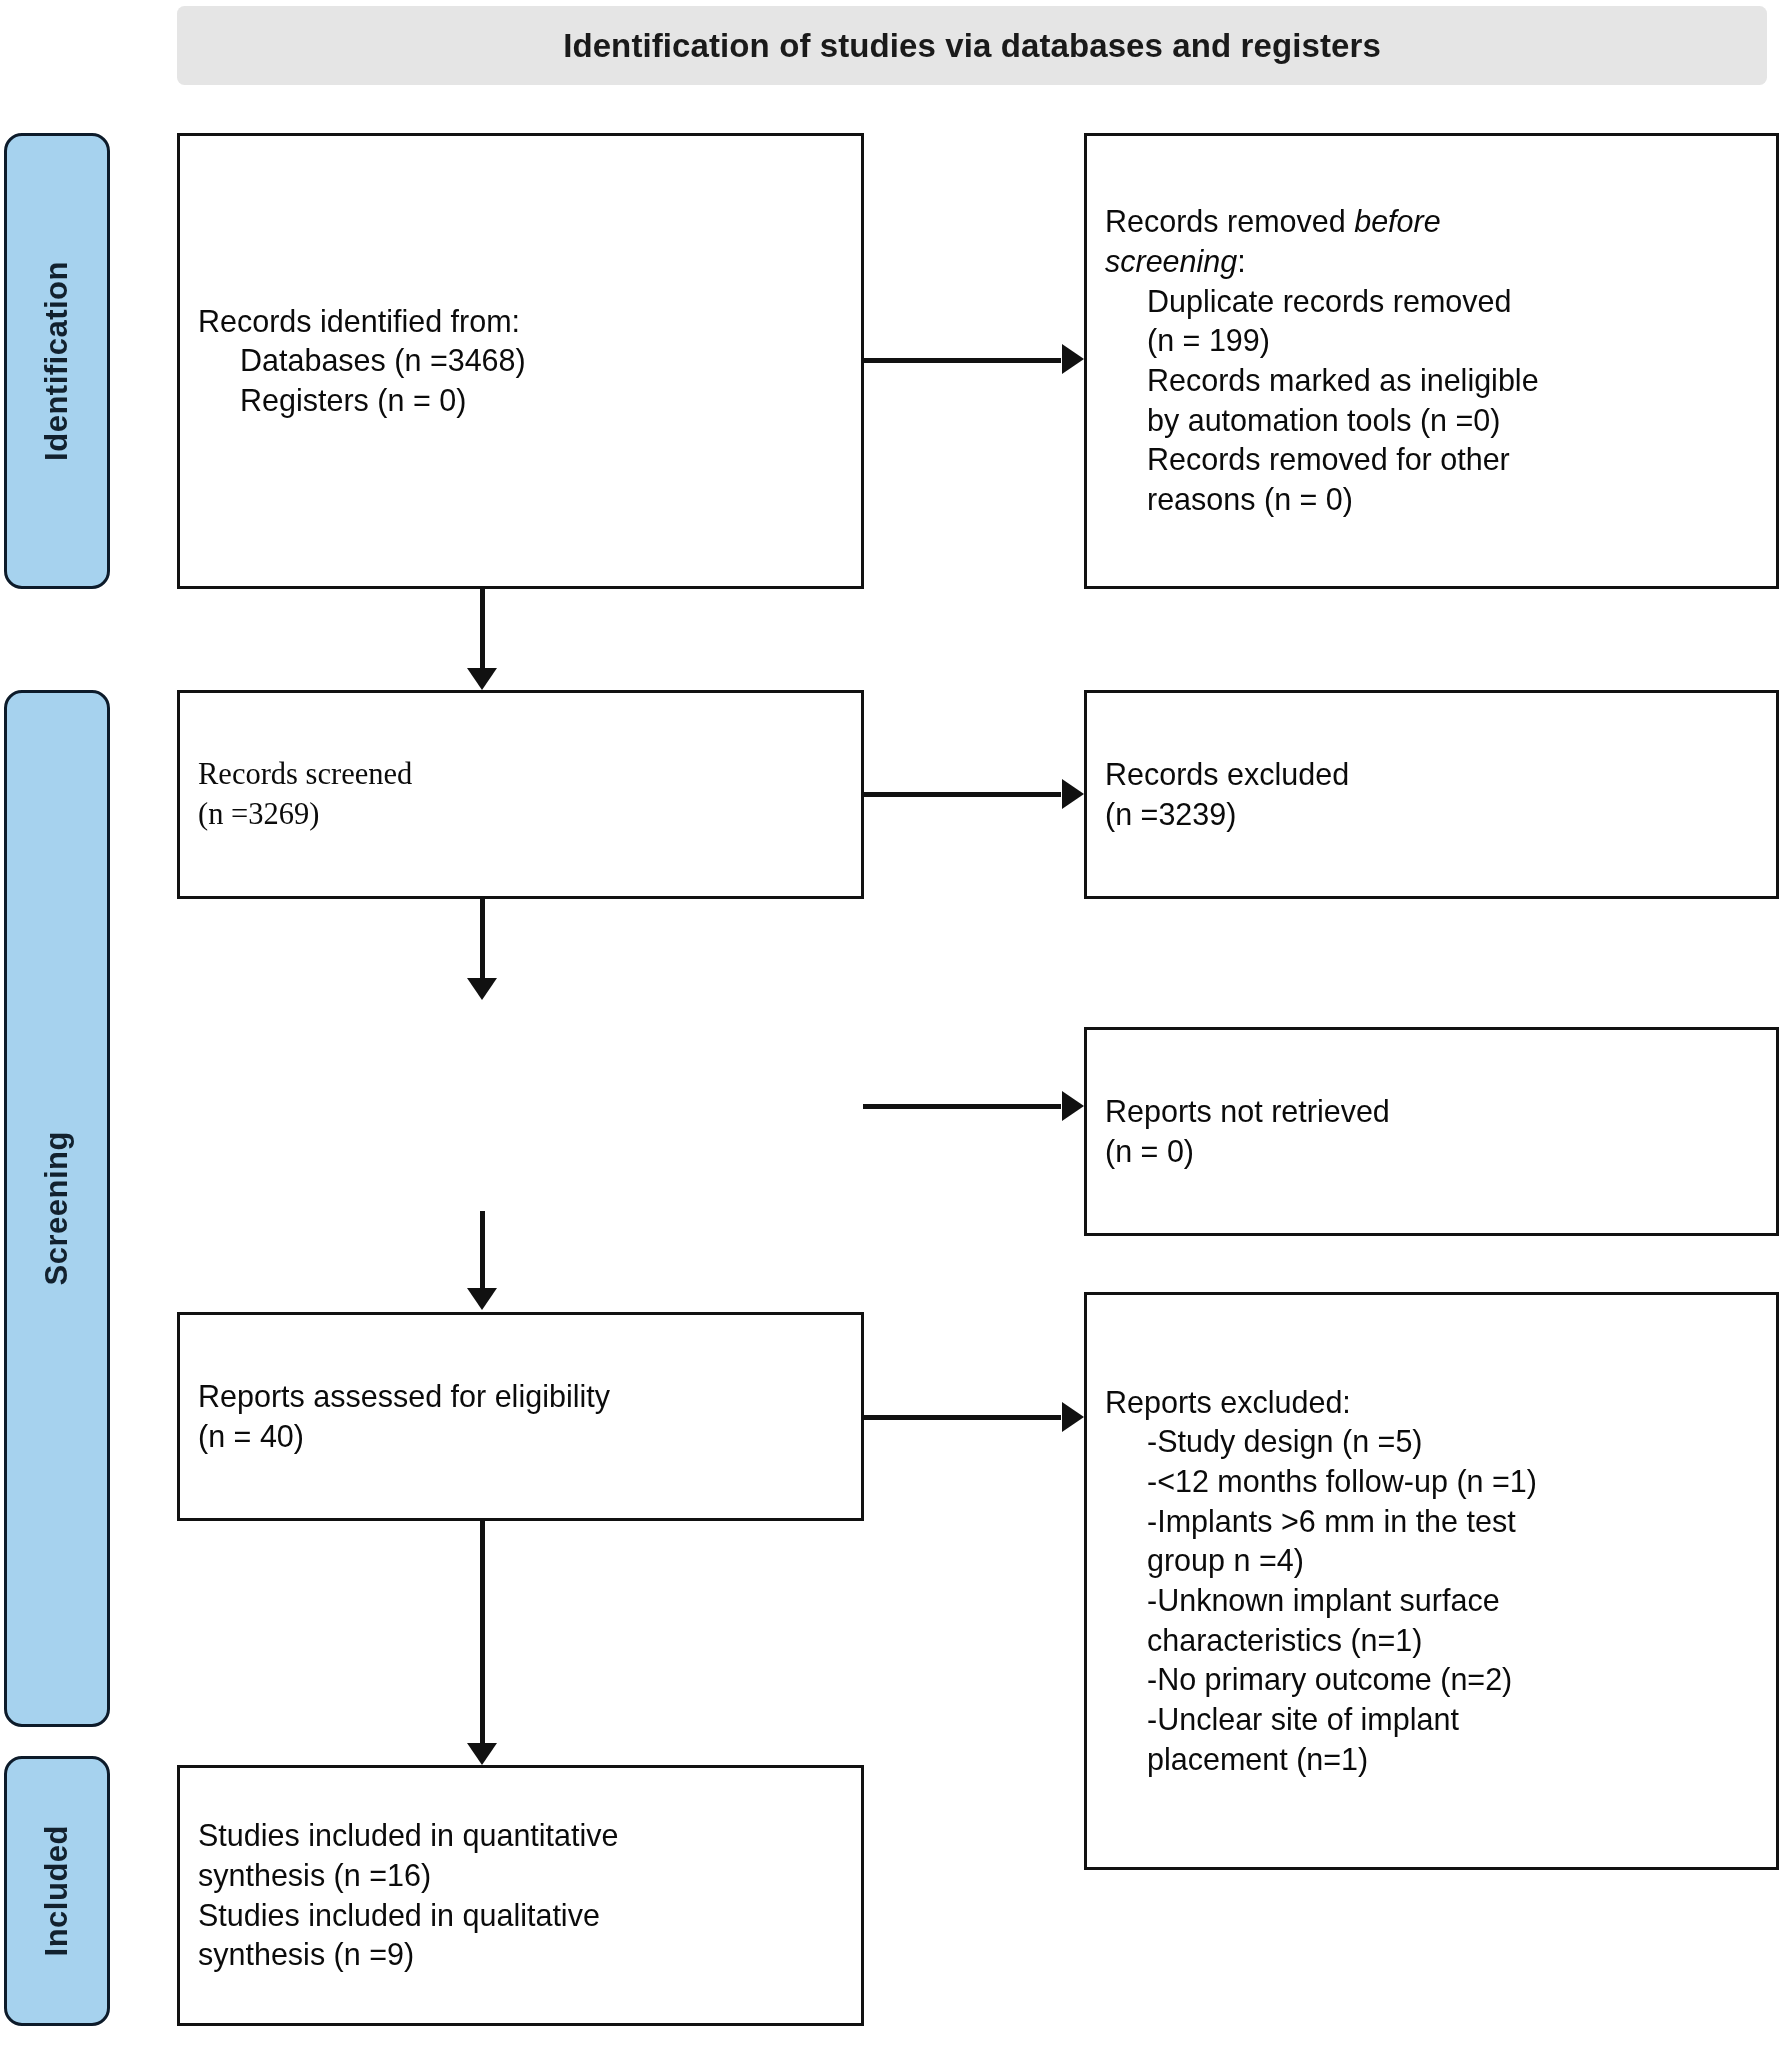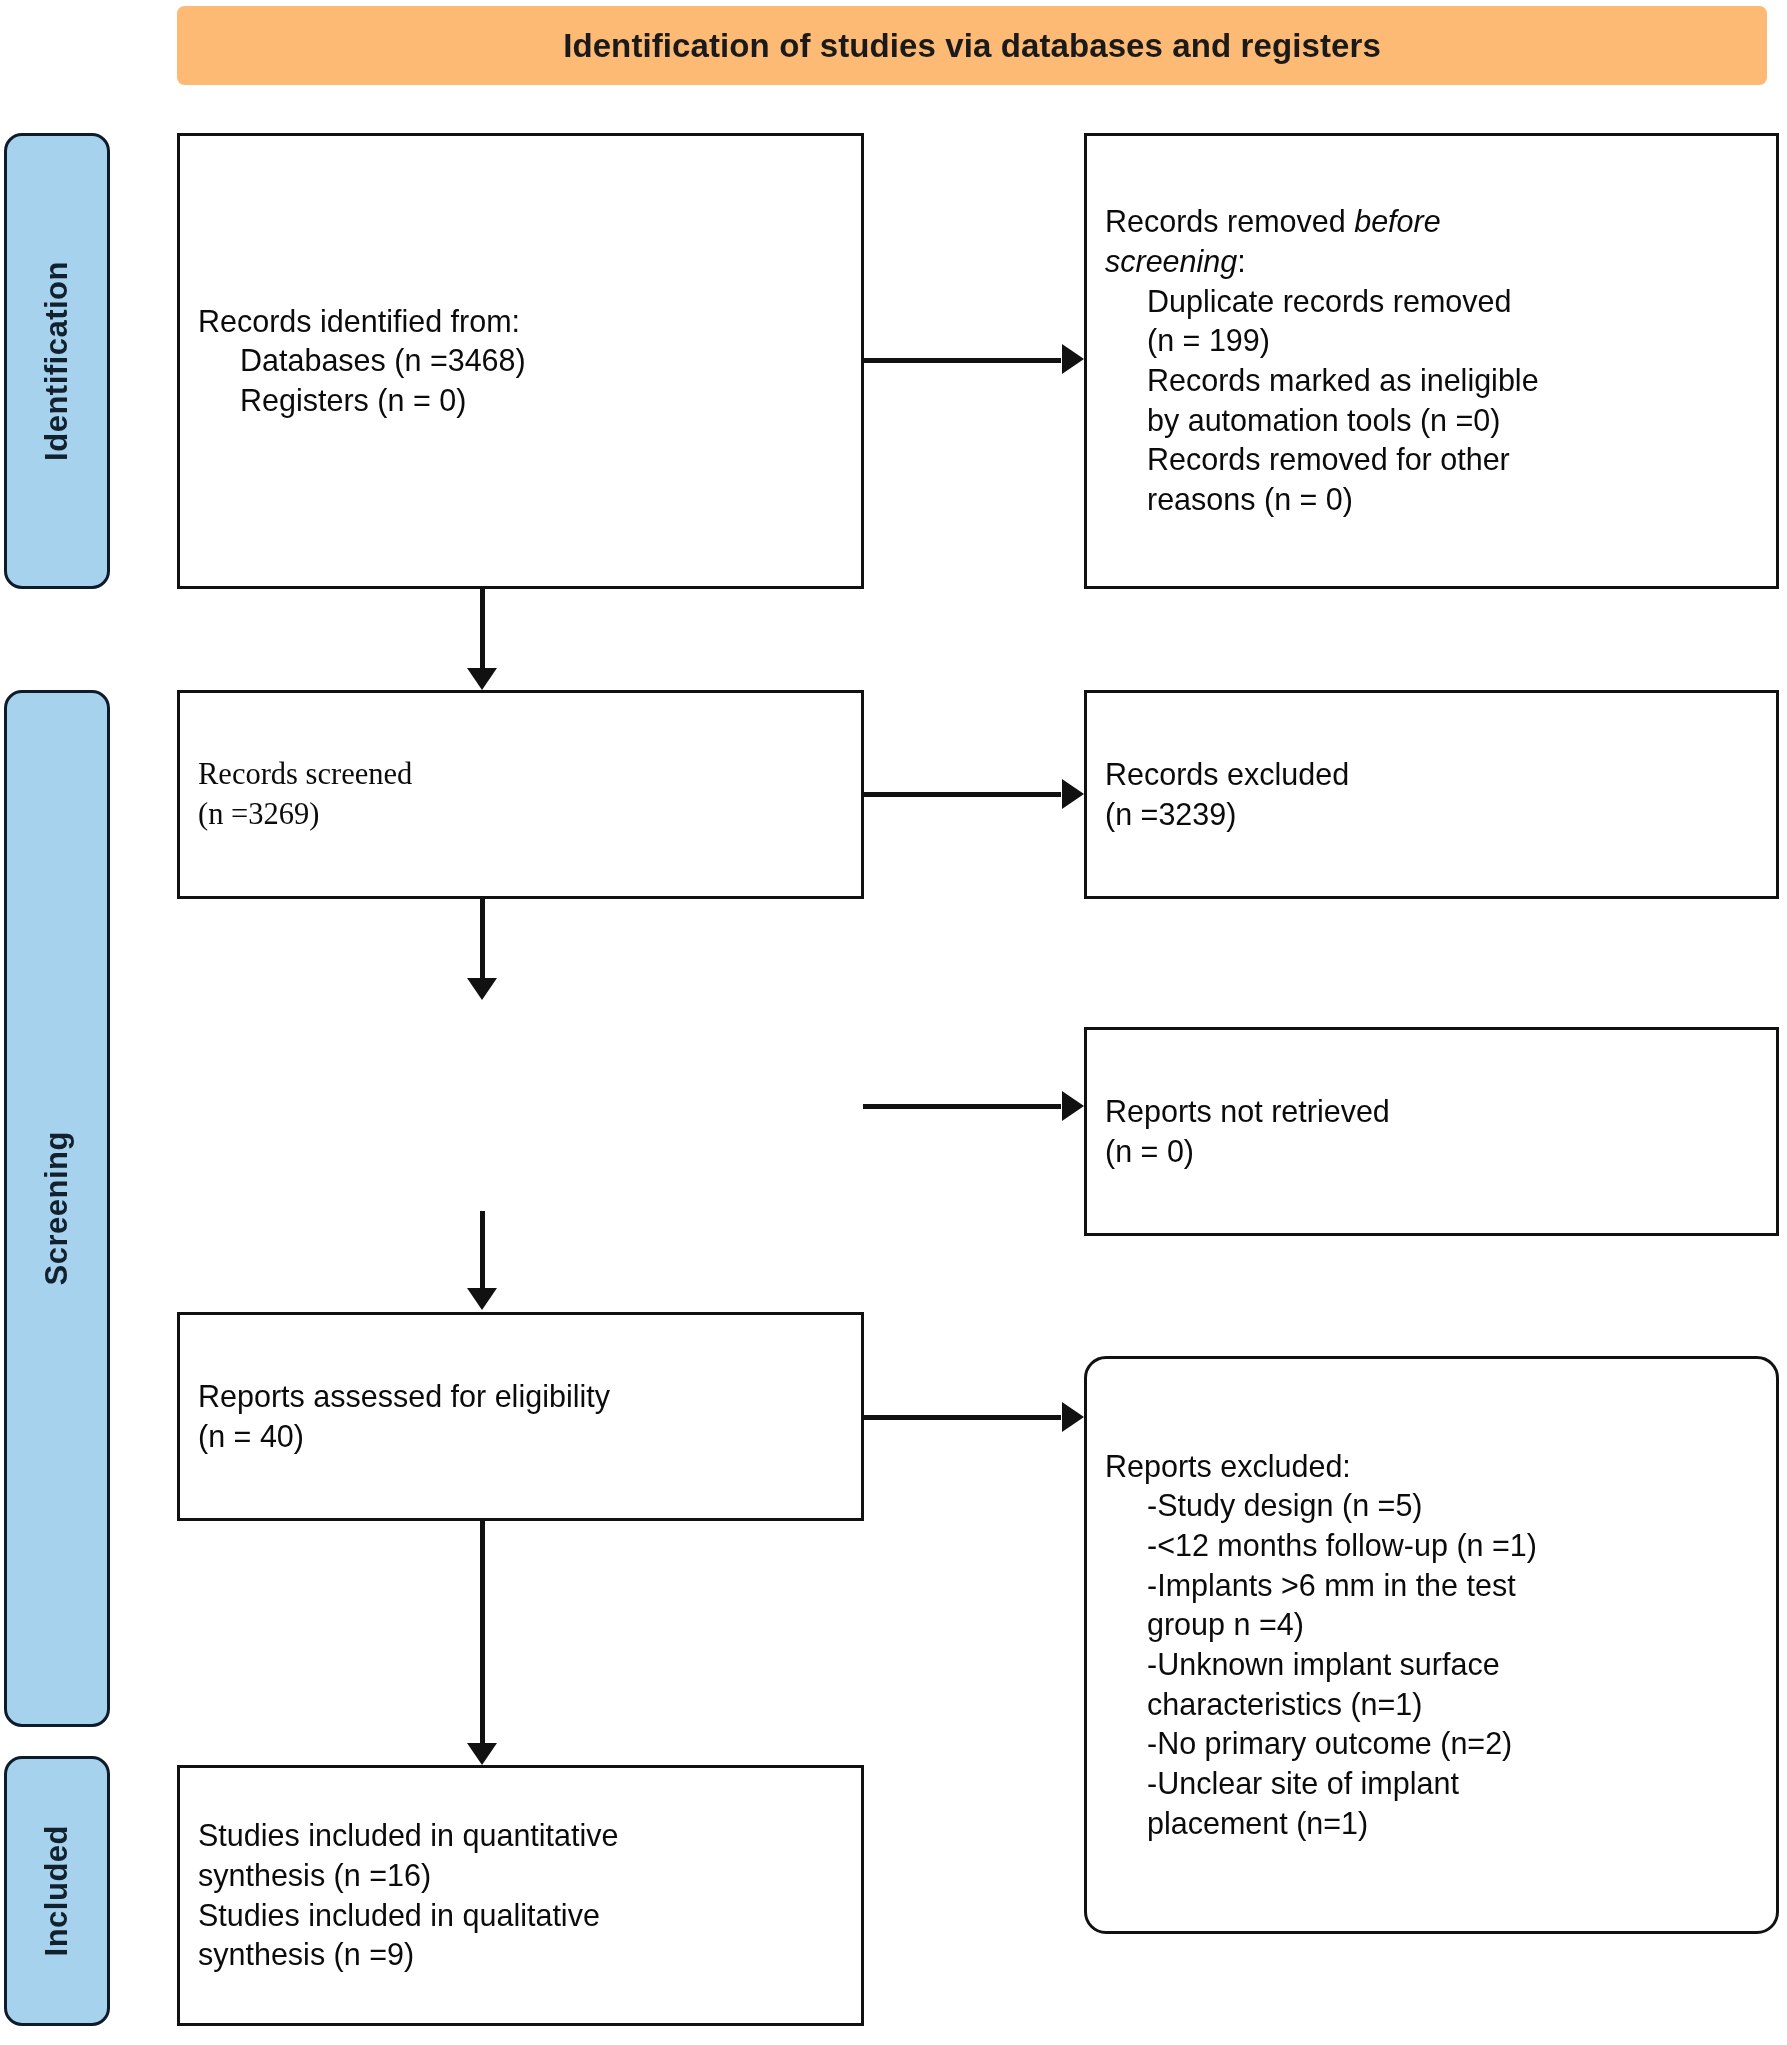--- a/index.html
+++ b/index.html
@@ -19,21 +19,21 @@
     overflow: hidden;
   }
 
   
   .header-banner {
     position: absolute;
     left: 177px;
     top: 6.4px;
     width: 1590px;
     height: 79px;
-    background: #fdba74;
+    background: #e5e5e5;
     border-radius: 7.5px;
     display: flex;
     align-items: center;
     justify-content: center;
     box-sizing: border-box;
   }
   .header-banner .header-title {
     font-size: 33px;
     font-weight: bold;
     color: #1a1a1a;
@@ -94,21 +94,21 @@
   #box-identified      { left: 177px; top: 133px;  width: 687px; height: 456px; }
   #box-screened        { left: 177px; top: 690px; width: 687px; height: 209px; font-family: Liberation Serif, serif; }
   #box-sought          { left: 177px; top: 1002px; width: 687px; height: 209px; }
   #box-assessed        { left: 177px; top: 1312px; width: 687px; height: 209px; }
   #box-included        { left: 177px; top: 1765px; width: 687px; height: 261px; justify-content: flex-end; }
 
   
   #box-removed-before  { left: 1084px; top: 133px;  width: 695px; height: 456px; }
   #box-rec-excluded    { left: 1084px; top: 690px; width: 695px; height: 209px; }
   #box-not-retrieved   { left: 1084px; top: 1002px; width: 695px; height: 209px; margin-top: 25px; }
-  #box-rep-excluded    { left: 1084px; top: 1356px; width: 695px; height: 578px; border-radius: 22px; }
+  #box-rep-excluded    { left: 1084px; top: 1292px; width: 695px; height: 578px; }
 
   #box-rep-excluded .box-text,
   #box-removed-before .box-text {
     font-size: 30.5px;
     line-height: 1.30;
   }
 
   
   .conn-line {
     position: absolute;

